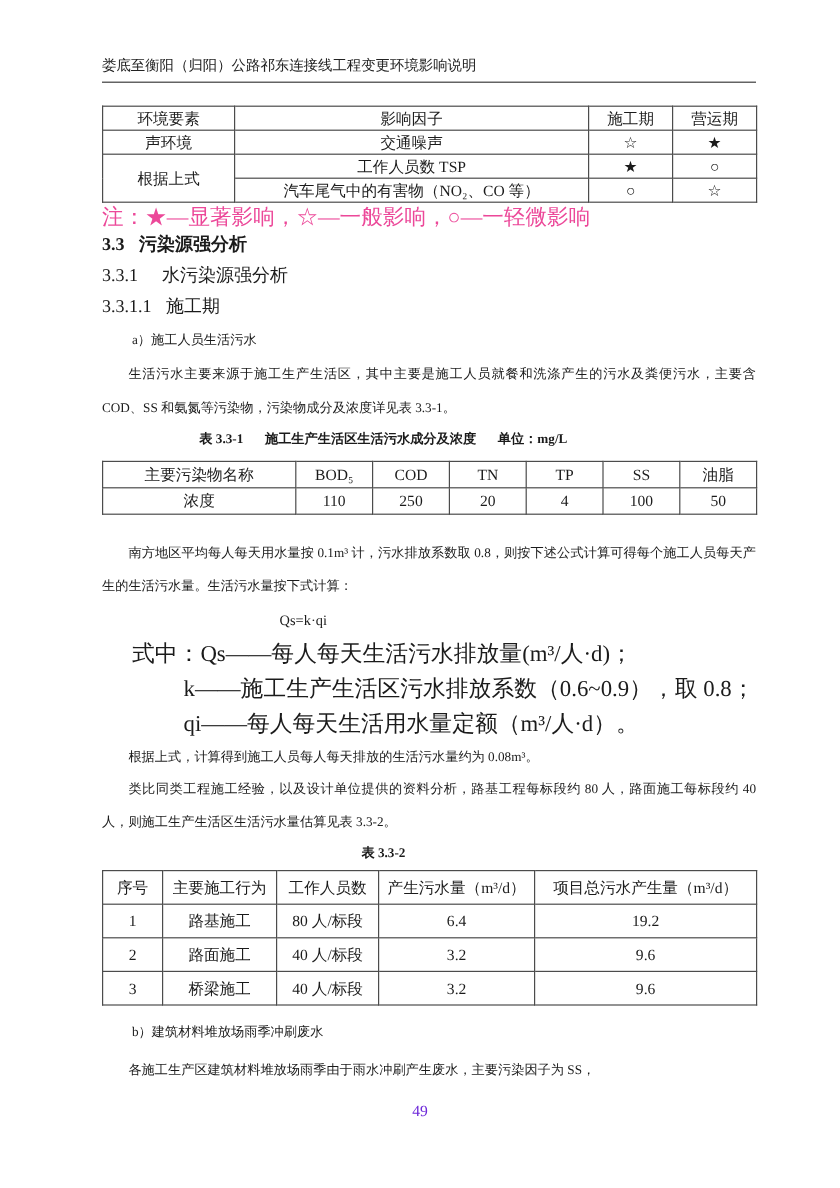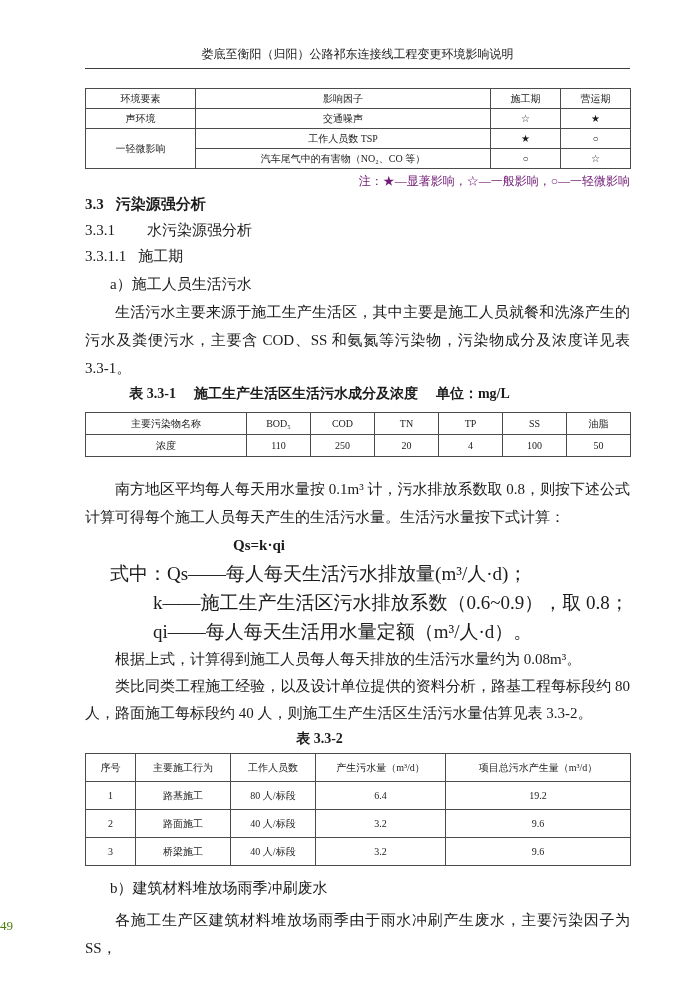--- a/index.html
+++ b/index.html
@@ -6,73 +6,73 @@
   html,body { background:#ffffff; }
   body {
     width:700px; height:990px; position:relative;
     font-family:"Liberation Serif","DejaVu Serif",serif;
     color:#1b1b1b;
   }
   .page { position:relative; width:700px; height:990px; background:#fff; overflow:hidden; }
 
   .doc-header {
     position:absolute; top:46px; left:85px; width:545px;
-    text-align:center; font-size:12px; color:#222;
+    text-align:left; font-size:12px; color:#222;
     padding-bottom:5px; border-bottom:1.6px solid #3d3d3d;
   }
 
   .content { position:absolute; top:88px; left:85px; width:545px; }
 
   table.tbl { border-collapse:collapse; width:545px; table-layout:fixed; }
   table.tbl td {
     border:1px solid #4c4c4c; text-align:center; vertical-align:middle;
-    font-size:10px; padding:0 2px; overflow:hidden;
+    font-size:13px; padding:0 2px; overflow:hidden;
   }
   table.impact td { height:20px; }
   table.t331 td { height:22px; }
   table.t332 td { height:28px; }
   .sym { font-size:13px; }
 
-  .note { margin-top:4px; font-size:12px; line-height:16px; color:#701a75;text-align:right; }
+  .note { margin-top:4px; font-size:18px; line-height:16px; color:#ec4899; }
 
   .h1 { margin-top:5px; font-size:15px; font-weight:bold; line-height:20px; }
   .h2 { margin-top:6px; font-size:15px; font-weight:normal; line-height:20px; }
   .h1 .num, .h2 .num { margin-right:12px; }
-  .h2.wide .num { margin-right:32px; }
-
-  .item-head { margin-top:8px; font-size:15px; line-height:20px; padding-left:25px; }
+  .h2.wide .num { margin-right:20px; }
+
+  .item-head { margin-top:8px; font-size:11px; line-height:20px; padding-left:25px; }
 
   .para {
-    font-size:15px; line-height:28px; text-align:justify;
+    font-size:11px; line-height:28px; text-align:justify;
     text-indent:2em; color:#1b1b1b;
   }
   .para.mt { margin-top:18px; }
   .para.tight { line-height:27px; }
 
   .tbl-title {
-    font-size:14px; font-weight:bold; line-height:20px;
+    font-size:11px; font-weight:bold; line-height:20px;
     display:flex; justify-content:center; align-items:flex-start;
     padding-right:76px; gap:18px; white-space:nowrap;
   }
   .tbl-title.t1 { margin-top:2px; }
   .tbl-title.t2 { margin-top:2px; }
   .mt8 { margin-top:8px; }
   .mt4 { margin-top:4px; }
 
-  .formula { font-size:15px; line-height:28px; padding-left:148px;font-weight:bold; }
+  .formula { font-size:12px; line-height:28px; padding-left:148px; }
   .defline { font-size:19px; line-height:29px; }
   .defline.d1 { padding-left:25px; }
   .defline.dk { padding-left:68px; }
 
   .item-head.b { margin-top:12px; }
   .para.last { margin-top:8px; }
 
   .page-number {
     position:absolute; top:918px; left:0; width:700px;
-    text-align:left; font-size:13px; color:#4d7c0f;
+    text-align:center; font-size:13px; color:#6d28d9;
   }
 </style>
 </head>
 <body>
 
 <div class="page">
 
   <div class="doc-header">
     <span>娄底至衡阳（归阳）公路祁东连接线工程变更环境影响说明</span>
   </div>
@@ -93,21 +93,21 @@
           <td>施工期</td>
           <td>营运期</td>
         </tr>
         <tr>
           <td>声环境</td>
           <td>交通噪声</td>
           <td class="sym">☆</td>
           <td class="sym">★</td>
         </tr>
         <tr>
-          <td rowspan="2">一轻微影响</td>
+          <td rowspan="2">根据上式</td>
           <td>工作人员数 TSP</td>
           <td class="sym">★</td>
           <td class="sym">○</td>
         </tr>
         <tr>
           <td>汽车尾气中的有害物（NO₂、CO 等）</td>
           <td class="sym">○</td>
           <td class="sym">☆</td>
         </tr>
       </tbody>

